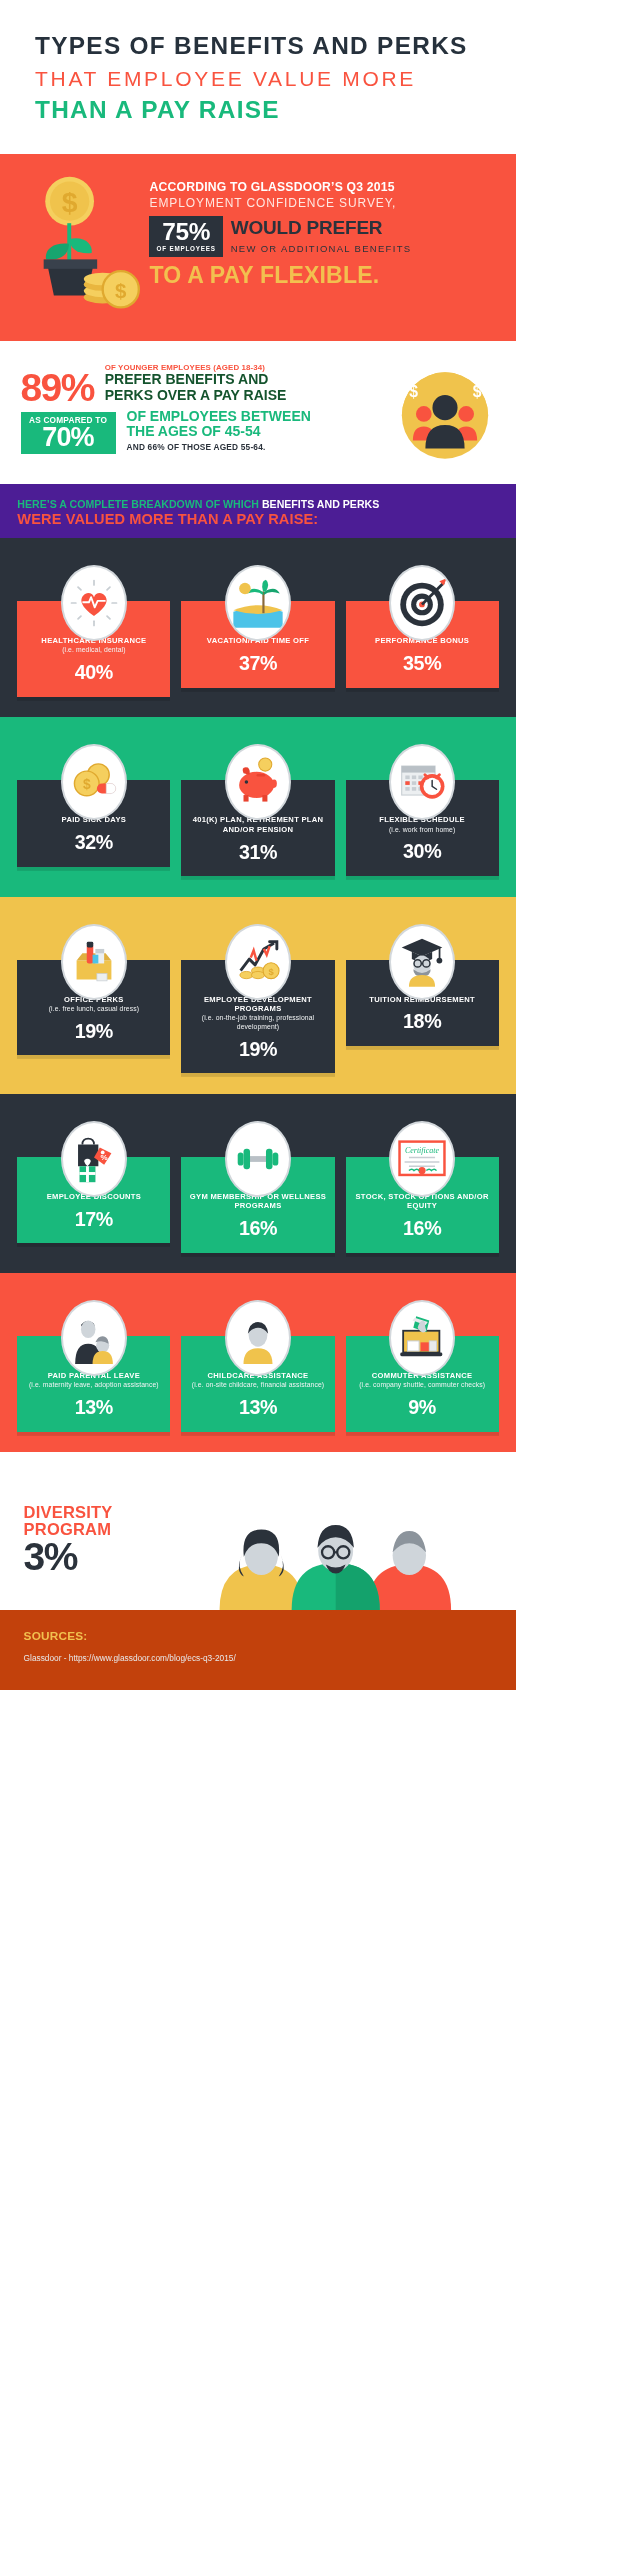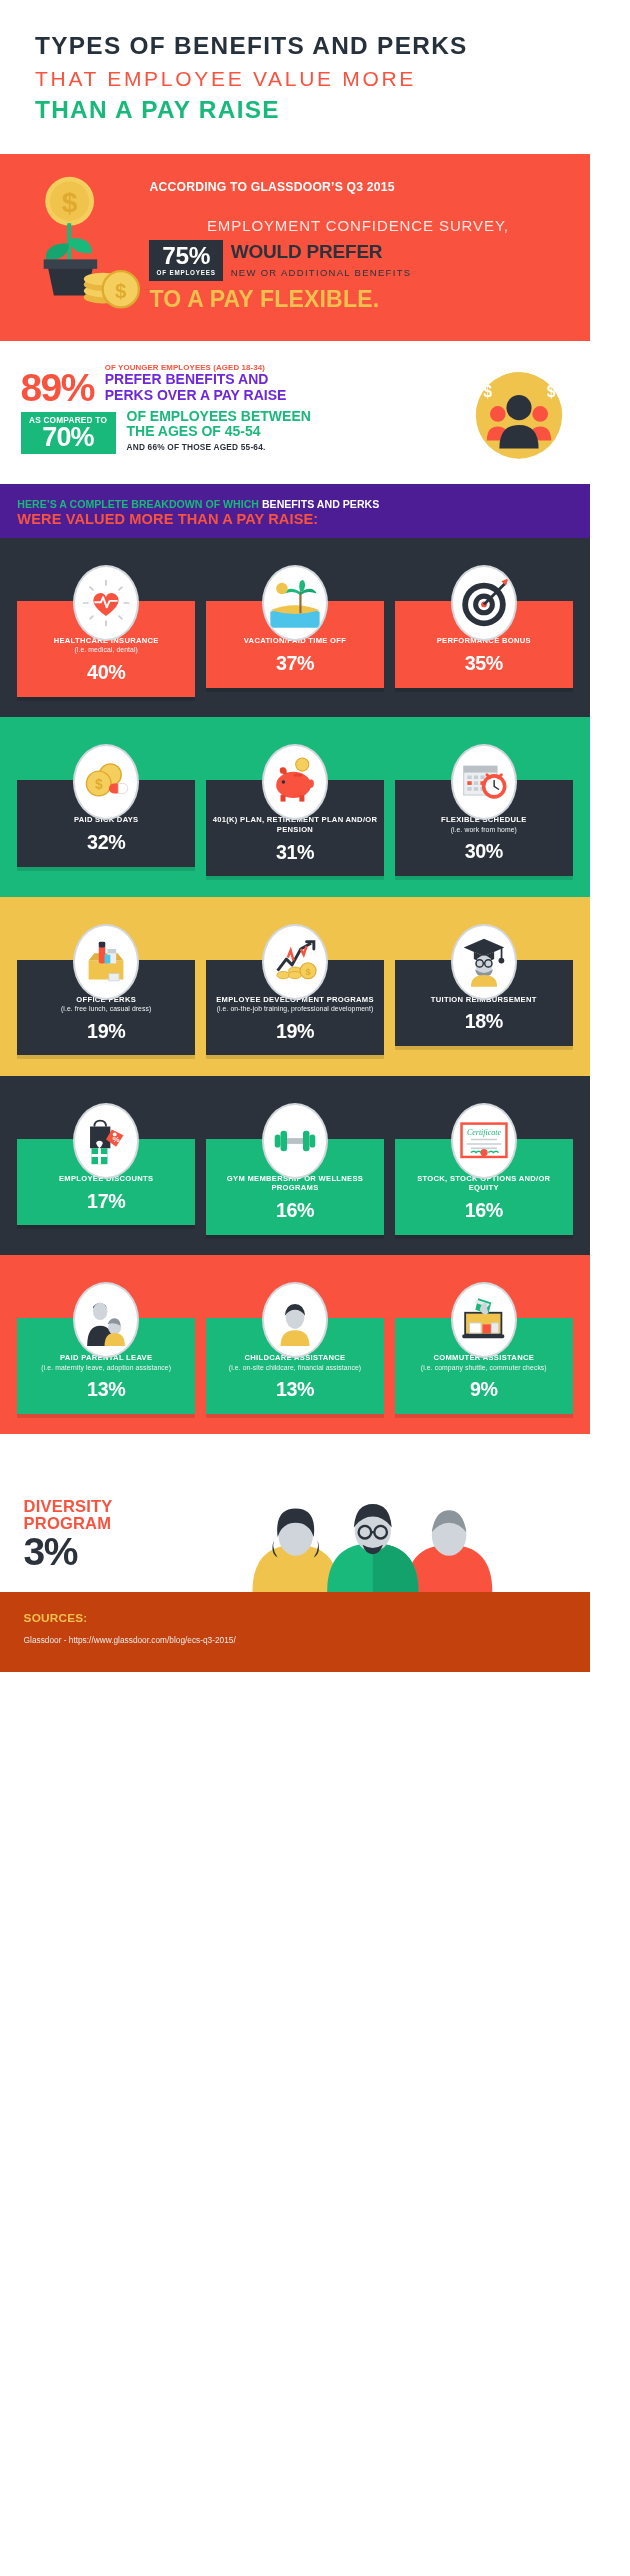--- a/index.html
+++ b/index.html
@@ -3,54 +3,54 @@
 <meta charset="utf-8">
 <style>
   *{box-sizing:border-box;margin:0;padding:0;}
   html,body{background:#ffffff;}
   body{
     width:630px;
     font-family:"Liberation Sans","DejaVu Sans",sans-serif;
     color:#2b323b;
     -webkit-font-smoothing:antialiased;
   }
-  .page{width:590px;position:relative;overflow:hidden;}
+  .page{width:516px;position:relative;overflow:hidden;}
 
   
   .header{padding:30px 35px 27px 35px;background:#ffffff;}
   .header h1{
     font-size:24.4px;font-weight:700;letter-spacing:1.3px;line-height:1.32;
     color:#26313c;text-transform:uppercase;
   }
   .header .l2{color:#f9533f;letter-spacing:2.7px;font-weight:500;font-size:21px;}
   .header .l3{color:#19b97c;letter-spacing:1.3px;font-weight:700;font-size:24.4px;text-align:right;}
 
   
   .banner-red{background:#f9533f;padding:17.3px 23.6px 20.5px 23.6px;display:flex;align-items:flex-start;gap:7.9px;min-height:158px;}
   .plant{width:118px;flex:0 0 118px;position:relative;height:150px;}
   .banner-copy{flex:1;padding-top:7.9px;text-align:left;}
   .b-l1{color:#ffffff;font-size:12.2px;font-weight:700;letter-spacing:0.2px;line-height:1.35;}
-  .b-l2{color:#ffe7e1;font-size:15px;font-weight:300;letter-spacing:0.9px;margin-top:22px;text-align:center;}
+  .b-l2{color:#ffe7e1;font-size:12px;font-weight:300;letter-spacing:0.9px;margin-top:1px;}
   .b-row{display:flex;align-items:stretch;gap:7.9px;margin-top:5.5px;}
   .pct-box{background:#2b323b;padding:3.9px 7px 4.7px 7px;text-align:center;display:flex;flex-direction:column;justify-content:center;}
   .pct-box .num{color:#ffffff;font-size:24.4px;font-weight:700;line-height:.95;letter-spacing:-0.4px;}
   .pct-box .sub{color:#ffffff;font-size:6.3px;font-weight:700;letter-spacing:0.8px;margin-top:2.4px;}
   .b-right{display:flex;flex-direction:column;justify-content:center;}
   .b-prefer{color:#2b323b;font-size:19px;font-weight:700;line-height:1;letter-spacing:-0.2px;}
   .b-new{color:#2b323b;font-size:9.5px;font-weight:400;letter-spacing:1.3px;margin-top:6.3px;}
   .b-l5{color:#f2c04f;font-size:23px;font-weight:700;letter-spacing:0.2px;margin-top:4.7px;}
 
   
   .sec-ages{background:#ffffff;padding:22px 20.5px 20.5px 20.5px;display:flex;align-items:flex-start;gap:11px;}
   .ages-left{display:flex;flex-direction:column;gap:3.2px;flex:1;}
   .age-row{display:flex;align-items:flex-end;gap:11px;}
   .big89{color:#f9533f;font-size:39px;font-weight:800;line-height:.88;letter-spacing:-1.6px;}
   .age-txt-r{padding-bottom:1.6px;}
   .t-small{color:#f9533f;font-size:7.9px;font-weight:700;letter-spacing:0.1px;}
-  .t-big-red{color:#6d28d9;font-size:14px;font-weight:700;line-height:1.12;}
+  .t-big-red{color:#14532d;font-size:14px;font-weight:700;line-height:1.12;}
   .green-box{background:#19b97c;padding:3.2px 6.3px 4.7px 6.3px;text-align:center;min-width:95px;}
   .green-box .cmp{color:#ffffff;font-size:8.3px;font-weight:700;letter-spacing:0.2px;}
   .green-box .num70{color:#ffffff;font-size:27px;font-weight:800;line-height:.9;letter-spacing:-0.8px;}
   .t-big-green{color:#19b97c;font-size:14px;font-weight:700;line-height:1.12;}
   .t-dark-small{color:#2b323b;font-size:8.3px;font-weight:700;letter-spacing:0.2px;margin-top:2.4px;}
   .ages-ill{width:102px;flex:0 0 102px;height:95px;position:relative;margin-top:4.7px;}
 
   
   .bd-head{background:#4c1d95;padding:14px 17.3px 11px 17.3px;}
   .bd-l1{font-size:10.6px;font-weight:700;color:#19b97c;letter-spacing:0;}
@@ -78,21 +78,21 @@
     width:66px;height:76px;border-radius:33px/38px;background:#ffffff;
     border:2.4px solid #d3d8dc;overflow:hidden;
     display:flex;align-items:center;justify-content:center;z-index:3;
   }
   .card .lbl{font-size:7.6px;font-weight:700;letter-spacing:0.3px;line-height:1.25;color:#ffffff;text-transform:uppercase;}
   .card .sublbl{font-size:6.8px;font-weight:400;letter-spacing:0.1px;line-height:1.25;color:#f2f4f5;margin-top:0.8px;}
   .card .pct{font-size:19.7px;font-weight:700;color:#ffffff;margin-top:6.3px;letter-spacing:-0.4px;}
 
   
   .diversity{background:#ffffff;padding:20.5px 23.6px 0 23.6px;display:flex;align-items:flex-end;min-height:158px;}
-  .div-left{flex:0 0 150px;padding-bottom:23px;}
+  .div-left{flex:0 0 150px;padding-bottom:35px;}
   .div-t1{color:#f9533f;font-size:16.5px;font-weight:700;line-height:1.04;letter-spacing:0.2px;}
   .div-pct{color:#2b323b;font-size:39px;font-weight:800;line-height:.92;letter-spacing:-1.6px;margin-top:1.6px;}
   .div-people{flex:1;height:118px;position:relative;}
 
   
   .sources{background:#c2410c;padding:19px 23.6px 27px 23.6px;}
   .src-title{color:#f2c04f;font-size:11.8px;font-weight:700;letter-spacing:0.2px;}
   .src-line{color:#e8eaec;font-size:8.3px;font-weight:400;margin-top:9.5px;}
 
   svg{display:block;}

